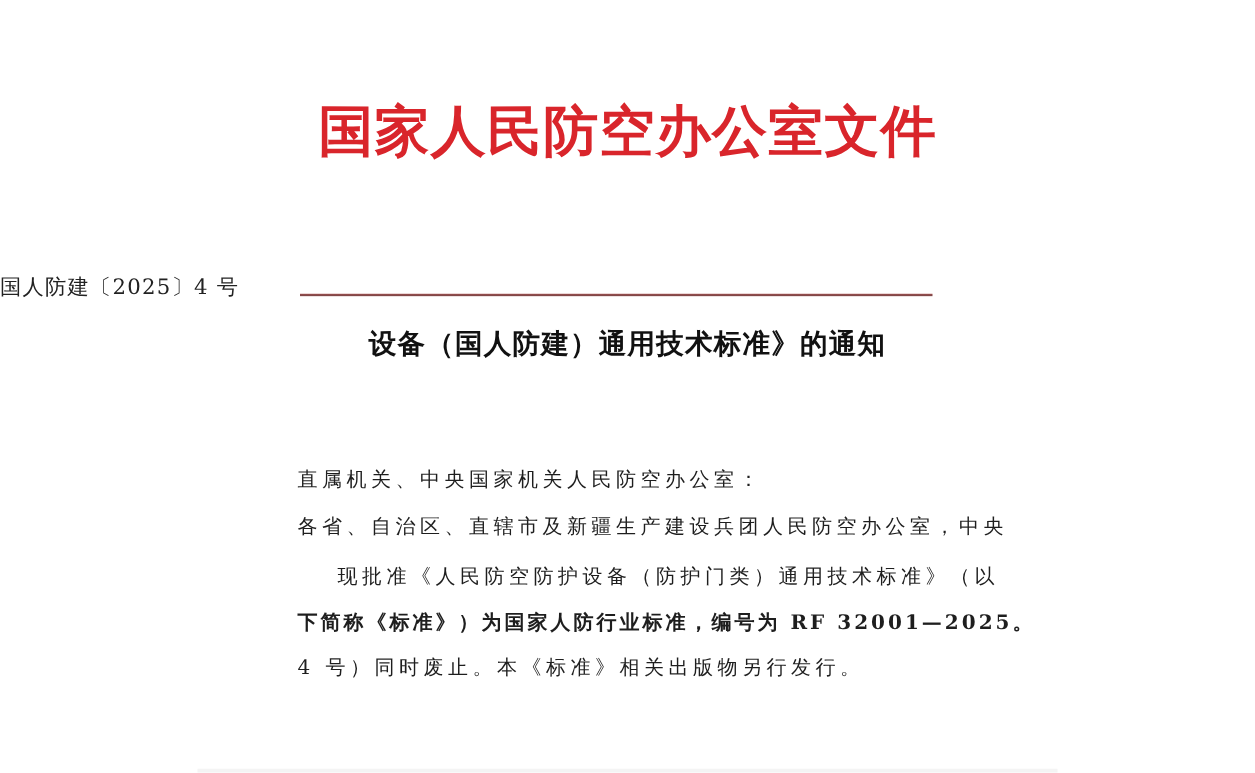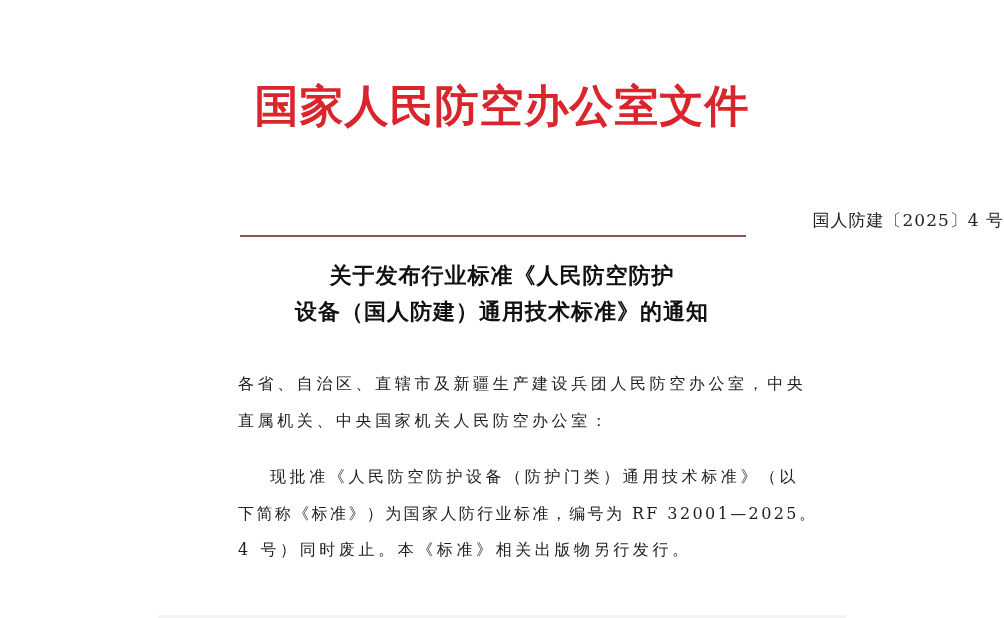--- a/index.html
+++ b/index.html
@@ -41,22 +41,22 @@
       font-weight: bold;
       font-size: 44px;
       letter-spacing: 1px;
       line-height: 60px;
       white-space: nowrap;
     }
     .doc-number {
       position: absolute;
       left: 0;
       width: 1004px;
-      top: 208px;
-      text-align: right;
+      top: 218px;
+      text-align: left;
       font-size: 17px;
       line-height: 24px;
       color: #222;
       white-space: nowrap;
       letter-spacing: 1px;
     }
     .separator {
       position: absolute;
       left: 240px;
       width: 506px;
@@ -91,49 +91,49 @@
       color: #1e1e1e;
     }
     .body .line {
       display: block;
       height: 36.5px;
       line-height: 36.5px;
       white-space: nowrap;
       letter-spacing: 3.6px;
     }
     .body .line.gap-before {
-      margin-top: 20px;
+      margin-top: 4px;
     }
     .body .line.indent {
       padding-left: 32px;
     }
     .body .line.tight {
       letter-spacing: 2.4px;
+      font-weight: bold;
     }
   </style>
 </head>
 <body>
 
 <div class="page">
 
   <div class="doc-header-title">国家人民防空办公室文件</div>
 
   <div class="doc-number">国人防建〔2025〕4 号</div>
 
   <div class="separator"></div>
 
   <div class="notice-title">
-    <span class="line">关于发布行业标准《人民防空防护</span>
     <span class="line">设备（国人防建）通用技术标准》的通知</span>
   </div>
 
   <div class="body">
     <div>
+      <span class="line">直属机关、中央国家机关人民防空办公室：</span>
       <span class="line">各省、自治区、直辖市及新疆生产建设兵团人民防空办公室，中央</span>
-      <span class="line">直属机关、中央国家机关人民防空办公室：</span>
     </div>
     <div>
       <span class="line indent gap-before">现批准《人民防空防护设备（防护门类）通用技术标准》（以</span>
       <span class="line tight">下简称《标准》）为国家人防行业标准，编号为 RF 32001—2025。</span>
       <span class="line">4 号）同时废止。本《标准》相关出版物另行发行。</span>
     </div>
   </div>
 
   <div class="page-bottom-edge"></div>
 </div>

